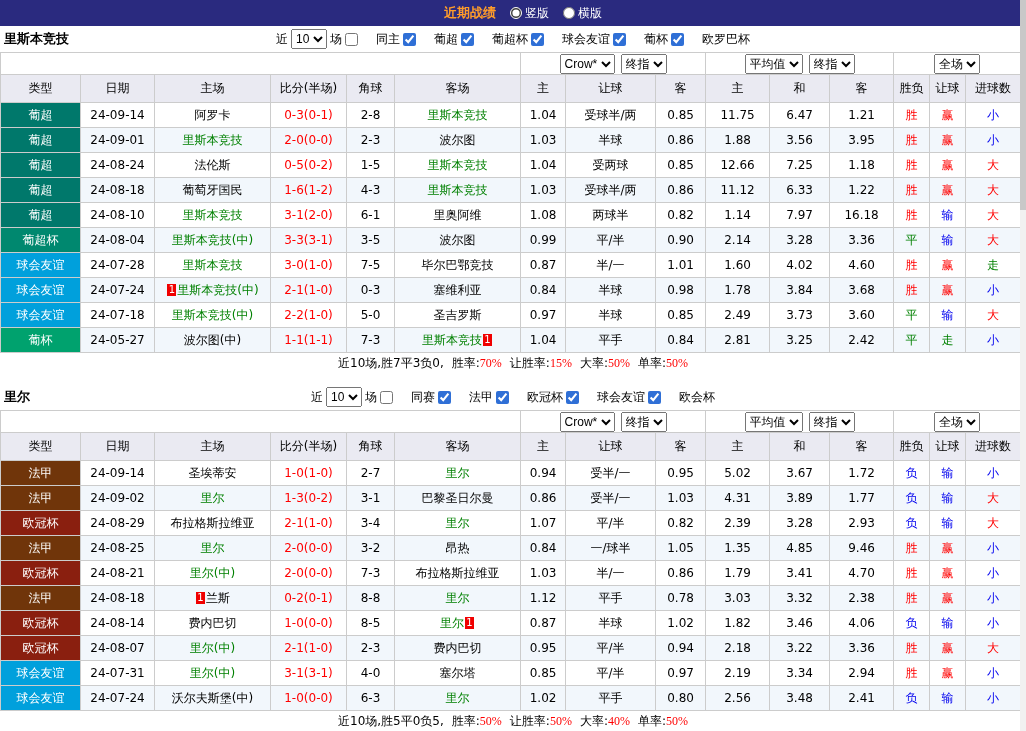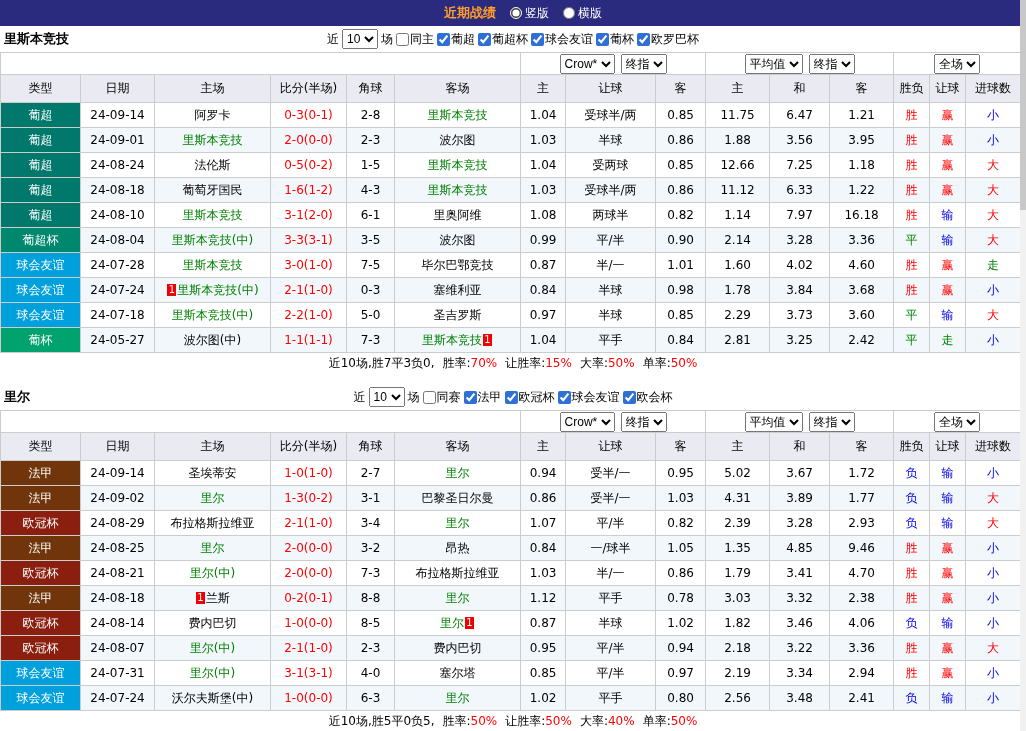--- a/index.html
+++ b/index.html
@@ -14,21 +14,21 @@
     display:flex; align-items:center; justify-content:center; gap:14px;padding-left:20px;
   }
   .topbar .title { color:#FF9C2A; font-weight:bold; font-size:13px; }
   .topbar label { color:#fff; display:flex; align-items:center; gap:3px; cursor:pointer; }
   .topbar input[type=radio] { width:12px; height:12px; accent-color:#ffffff; margin:0; }
 
   .sec-head { height:26px; display:flex; align-items:center; position:relative; }
   .team-name { font-weight:bold; font-size:13px; position:absolute; left:4px; }
   .filters { margin:0 auto; display:flex; align-items:center; gap:3px; }
   .filters select { font-size:12px; height:20px; }
-  .filters label { display:flex; align-items:center; gap:1px; cursor:pointer; }
+  .filters label { display:flex; align-items:center; gap:18px; cursor:pointer; }
   .filters input[type=checkbox] { width:13px; height:13px; accent-color:#2F6FD6; margin:0; }
 
   table.grid { border-collapse:collapse; table-layout:fixed; width:1020px; }
   .grid th,.grid td {
     border:1px solid #CCCCCC; text-align:center; overflow:hidden;
     white-space:nowrap; font-weight:normal; padding:0;
   }
   tr.selrow th { height:22px; background:#fff; }
   tr.selrow select { height:20px; font-size:12px; margin:0 3px; max-width:86px; }
   tr.colhead th { height:28px; background:#EAEAF2; }
@@ -38,21 +38,21 @@
   a { text-decoration:none; cursor:pointer; }
   a.score { color:#FF0000; }
   a.team { color:#000; }
   a.team.green { color:#008000; }
   .card1 {
     display:inline-block; background:#F00000; color:#fff; font-size:10px;
     line-height:12px; width:9px; height:12px; vertical-align:middle; margin:0 1px;
   }
   .bold { font-weight:bold; }
   .summary { height:21px; display:flex; align-items:center; justify-content:center; gap:8px; }
-  .pct { color:#FF0000; }
+  .pct { color:#FF0000;font-family:Liberation Serif, serif; }
   .gap { height:10px; }
   .endline { border-top:1px solid #D9D9D9; height:2px; }
   .scrollbar { position:fixed; top:0; right:0; width:6px; height:100%; background:#F1F1F1; }
   .scrollbar .thumb { width:100%; height:210px; background:#C8C8C8; }
 </style>
 </head>
 <body>
 
 <div class="topbar">
   <span class="title">近期战绩</span>
@@ -283,21 +283,21 @@
           <tr>
             <td class="type" style="background:#00A0DC">球会友谊</td>
             <td>24-07-18</td>
             <td><a class="team green">里斯本竞技(中)</a></td>
             <td><a class="score">2-2(1-0)</a></td>
             <td>5-0</td>
             <td><a class="team">圣吉罗斯</a></td>
             <td>0.97</td>
             <td>半球</td>
             <td>0.85</td>
-            <td>2.29</td>
+            <td>2.49</td>
             <td>3.73</td>
             <td>3.60</td>
             <td style="color:#008000">平</td>
             <td class="bold" style="color:#0000EE">输</td>
             <td style="color:#FF0000">大</td>
           </tr>
           <tr>
             <td class="type" style="background:#00A26E">葡杯</td>
             <td>24-05-27</td>
             <td><a class="team">波尔图(中)</a></td>

